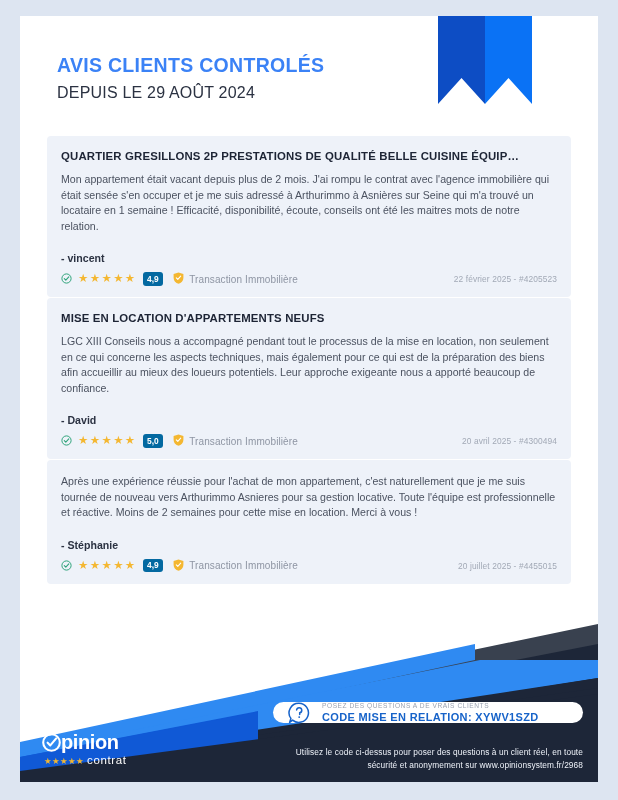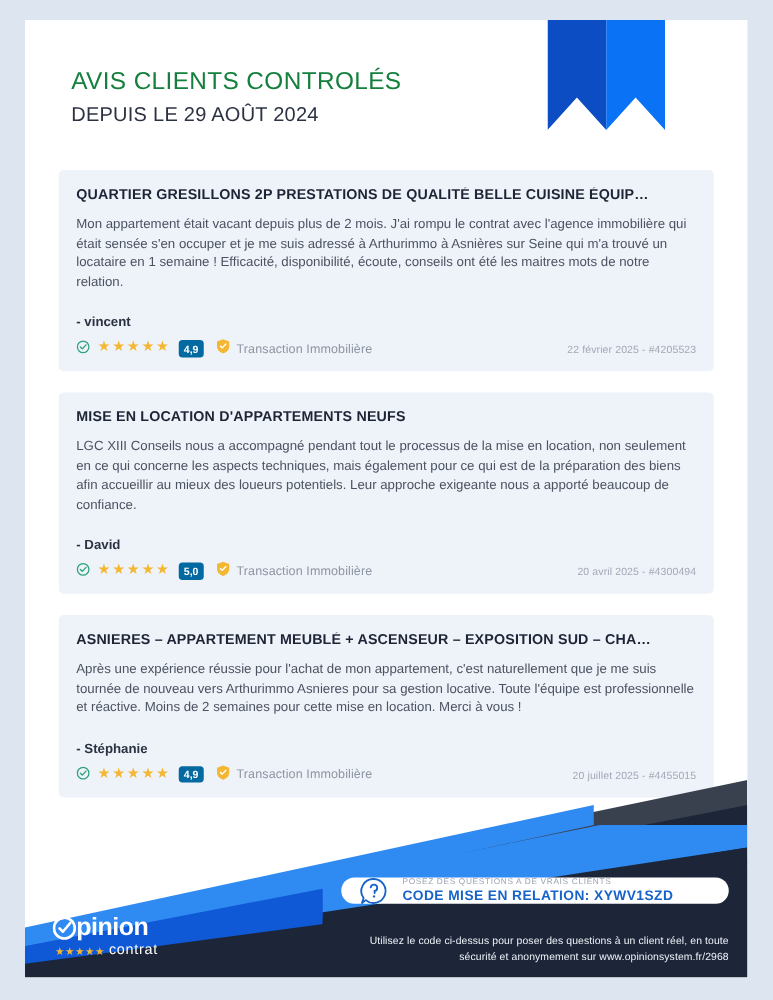--- a/index.html
+++ b/index.html
@@ -34,23 +34,23 @@
   }
 
   
   .header {
     position: absolute;
     left: 37px;
     top: 38px;
   }
   .header-title {
     font-size: 19.5px;
-    font-weight: normal;
+    font-weight: bold;
     letter-spacing: 0.3px;
-    color: #15803d;
+    color: #3b82f6;
     margin: 0;
     white-space: nowrap;
   }
   .header-sub {
     font-size: 16px;
     color: #2b3242;
     margin: 7px 0 0 0;
     letter-spacing: 0.2px;
     white-space: nowrap;
   }
@@ -59,21 +59,21 @@
   .cards {
     position: absolute;
     left: 27px;
     top: 120px;
     width: 524px;
   }
   .card {
     background: #eef2f9;
     border-radius: 4px;
     padding: 14px 14px 10px 14px;
-    margin-bottom: 17px;
+    margin-bottom: 1px;
     box-sizing: border-box;
   }
   .card-title {
     font-size: 11.4px;
     font-weight: bold;
     color: #1d2435;
     letter-spacing: 0.15px;
     margin: 0 0 10px 0;
     white-space: nowrap;
     overflow: hidden;
@@ -270,21 +270,20 @@
             <path d="M5.5 0.4 L10.4 2.1 V6 C10.4 9 8.2 10.9 5.5 11.7 C2.8 10.9 0.6 9 0.6 6 V2.1 Z" fill="#f4b731"></path>
             <path d="M3.3 5.9 L4.8 7.3 L7.7 4.2" fill="none" stroke="#ffffff" stroke-width="1.1" stroke-linecap="round" stroke-linejoin="round"></path>
           </svg>
         </span>
         <span class="trans-label">Transaction Immobilière</span>
         <span class="card-meta">20 avril 2025 - #4300494</span>
       </div>
     </div>
 
     <div class="card">
-      <div class="card-title">ASNIERES – APPARTEMENT MEUBLÉ + ASCENSEUR –  EXPOSITION SUD – CHA…</div>
       <div class="card-body">Après une expérience réussie pour l'achat de mon appartement, c'est naturellement que je me suis tournée de nouveau vers Arthurimmo Asnieres pour sa gestion locative. Toute l'équipe est professionnelle et réactive. Moins de 2 semaines pour cette mise en location. Merci à vous !</div>
       <div class="card-author">- Stéphanie</div>
       <div class="card-foot">
         <span class="verified-icon">
           <svg width="11" height="11" viewBox="0 0 11 11">
             <circle cx="5.5" cy="5.5" r="4.6" fill="none" stroke="#2fa37a" stroke-width="1"></circle>
             <path d="M3.3 5.6 L4.8 7.1 L7.8 3.9" fill="none" stroke="#2fa37a" stroke-width="1.1" stroke-linecap="round" stroke-linejoin="round"></path>
           </svg>
         </span>
         <span class="stars">★★★★★</span>

